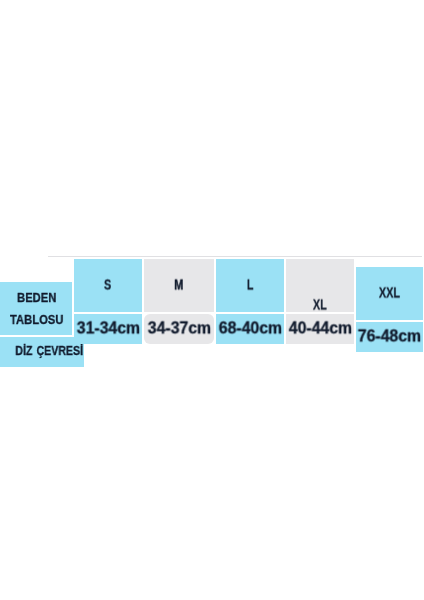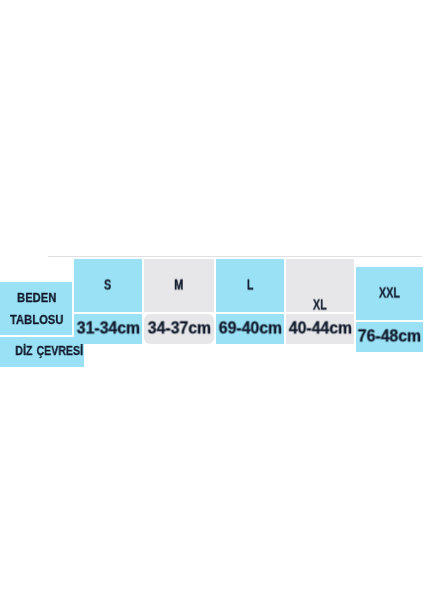--- a/index.html
+++ b/index.html
@@ -106,21 +106,21 @@
       <div class="cell col-0" style="background: rgb(155, 225, 245); padding-left: 12px;">
         <span class="txt label2">DİZ ÇEVRESİ</span>
       </div>
       <div class="cell col-1" style="background: rgb(155, 225, 245);">
         <span class="txt num">31-34cm</span>
       </div>
       <div class="cell col-2 gray" style="background: rgb(231, 231, 233); border-radius: 6px;">
         <span class="txt num">34-37cm</span>
       </div>
       <div class="cell col-3" style="background: rgb(155, 225, 245);">
-        <span class="txt num">69-40cm</span>
+        <span class="txt num">68-40cm</span>
       </div>
       <div class="cell col-4 gray" style="background: rgb(231, 231, 233); justify-content: center;">
         <span class="txt num">40-44cm</span>
       </div>
       <div class="cell col-5" style="background: rgb(155, 225, 245);">
         <span class="txt num">76-48cm</span>
       </div>
     </div>
   </div>
 </div>

